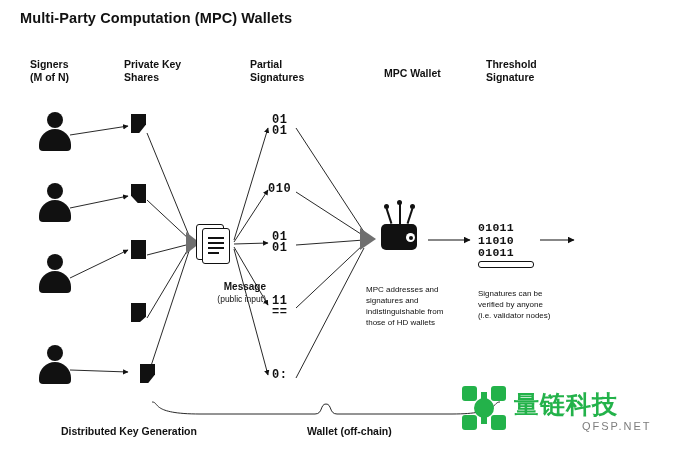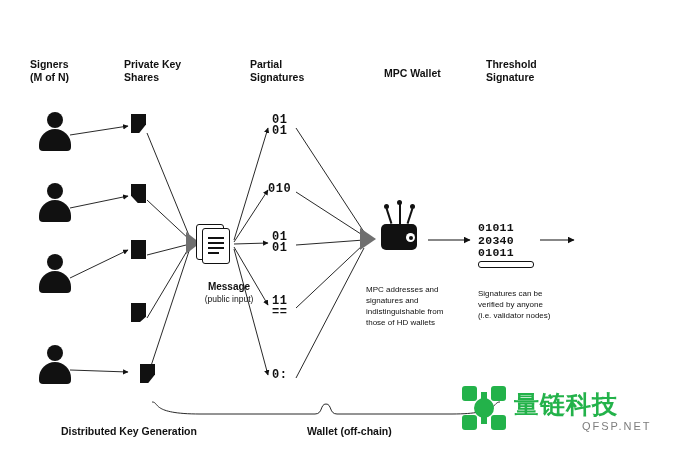--- a/index.html
+++ b/index.html
@@ -93,24 +93,23 @@
     left: 11px;
     height: 1.6px;
     background: #111;
     width: 16px;
   }
   .msg-label {
     position: absolute;
     left: 176px;
     top: 281px;
     width: 90px;
-    text-align: center;
+    text-align: right;
     font-size: 9.5px;
     line-height: 12px;
-    padding-left: 8px;
   }
   .msg-label b { font-size: 10px; }
   .msg-label span { font-size: 8.5px; }
 
   .partial {
     position: absolute;
     font-family: "Liberation Mono", monospace;
     font-size: 12px;
     font-weight: bold;
     line-height: 11px;
@@ -255,20 +254,21 @@
     font-size: 11px;
     color: #7d7d7d;
     letter-spacing: 2px;
   }
 </style>
 </head>
 <body>
 
 <div id="stage">
 
+  <div class="title">Multi-Party Computation (MPC) Wallets</div>
 
   <div class="col-head" style="left:30px; top:58px;">Signers
 (M of N)</div>
   <div class="col-head" style="left:250px; top:58px;">Partial
 Signatures</div>
   <div class="col-head" style="left:124px; top:58px;">Private Key
 Shares</div>
   <div class="col-head" style="left:384px; top:67px;">MPC Wallet</div>
   <div class="col-head" style="left:486px; top:58px;">Threshold
 Signature</div>
@@ -374,21 +374,21 @@
     <div class="ant" style="left:21px; height:20px;"></div>
     <div class="ant" style="left:31px; height:16px; transform:rotate(18deg);"></div>
     <div class="dot" style="left:6px; top:4px;"></div>
     <div class="dot" style="left:19px; top:0px;"></div>
     <div class="dot" style="left:32px; top:4px;"></div>
     <div class="pouch"></div>
     <div class="clasp"></div>
   </div>
 
   <div class="thresh-sig">01011
-20340
+11010
 01011</div>
   <div class="sig-underline"></div>
 
   <div class="note" style="left:366px; top:284px; width:84px;">MPC addresses and
 signatures and
 indistinguishable from
 those of HD wallets</div>
   <div class="note" style="left:478px; top:288px; width:92px;">Signatures can be
 verified by anyone
 (i.e. validator nodes)</div>

